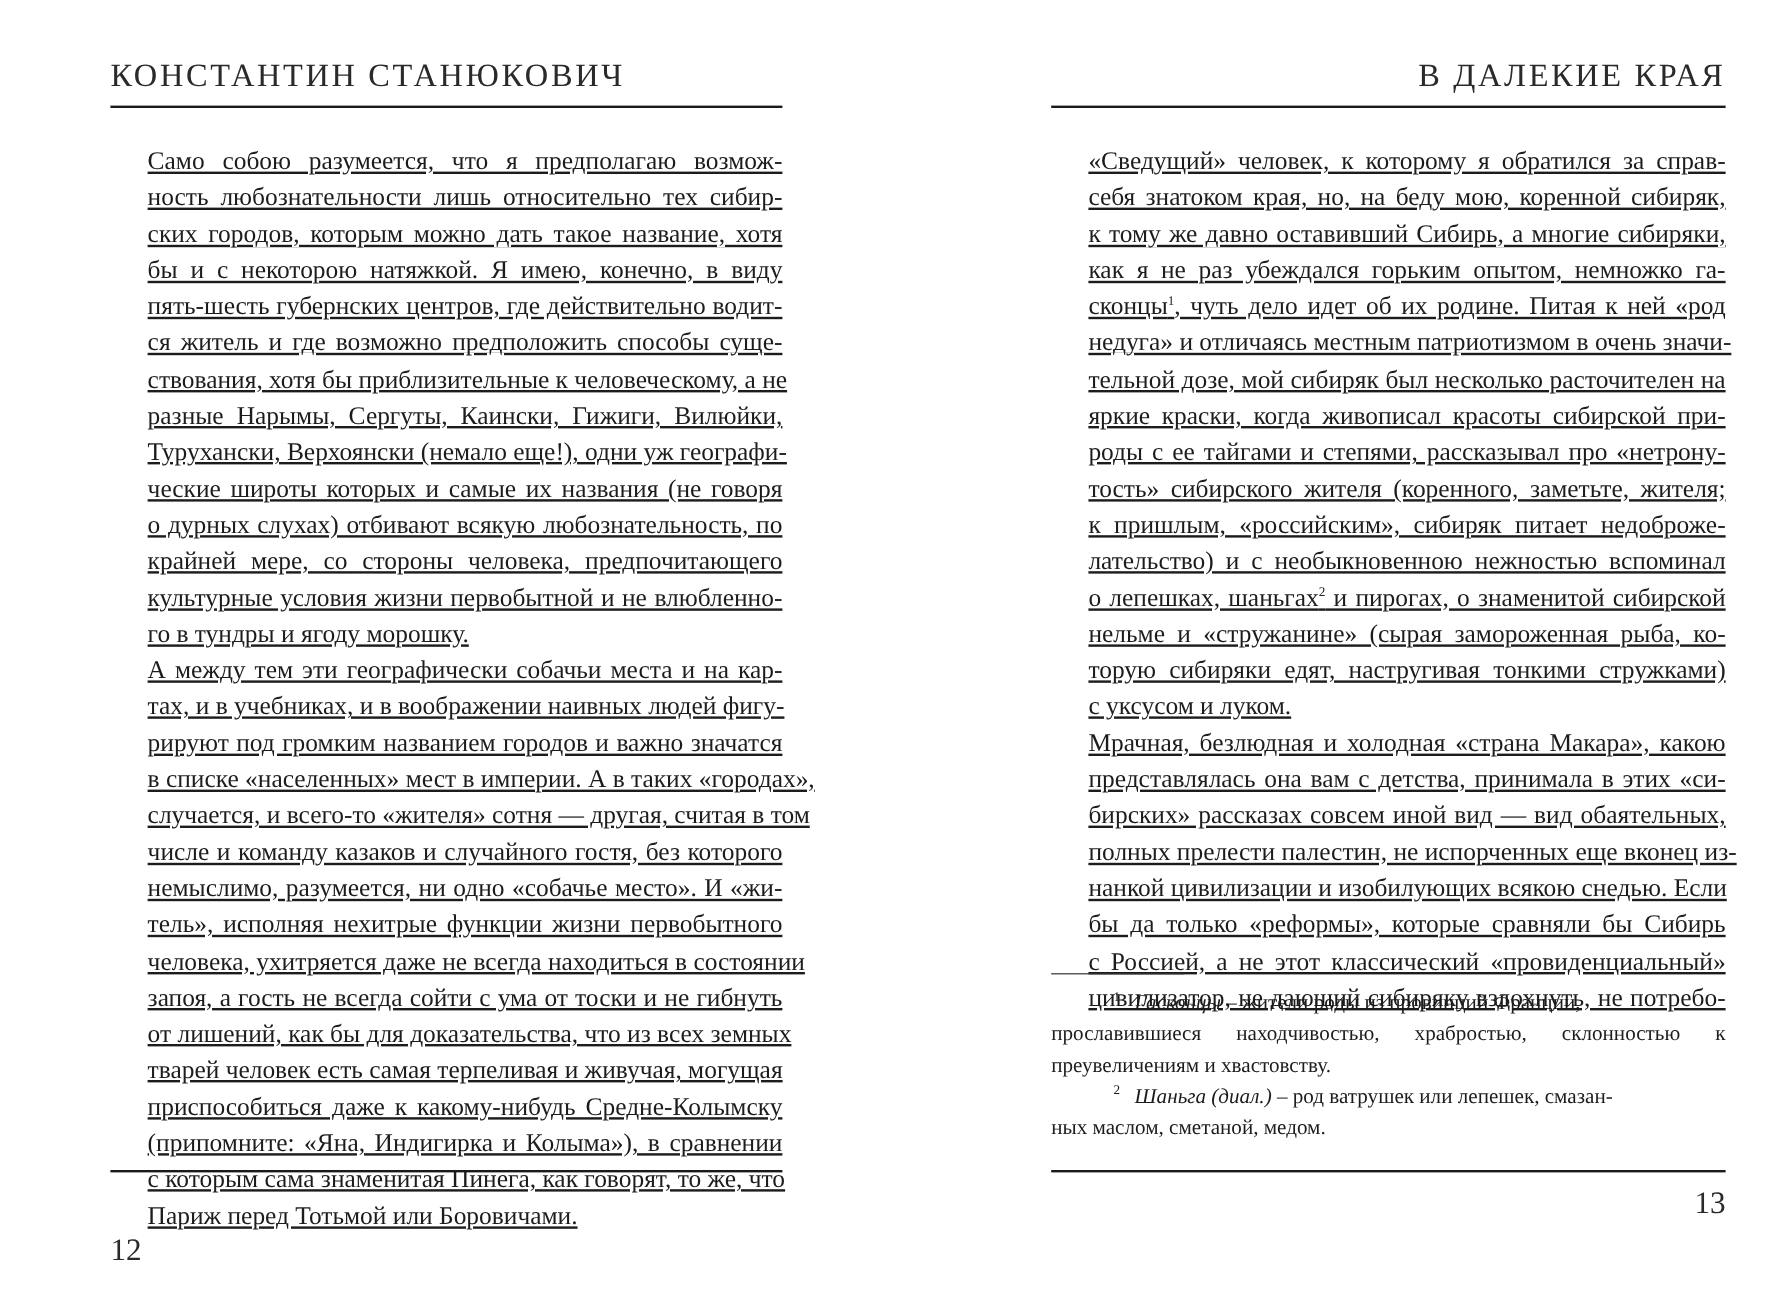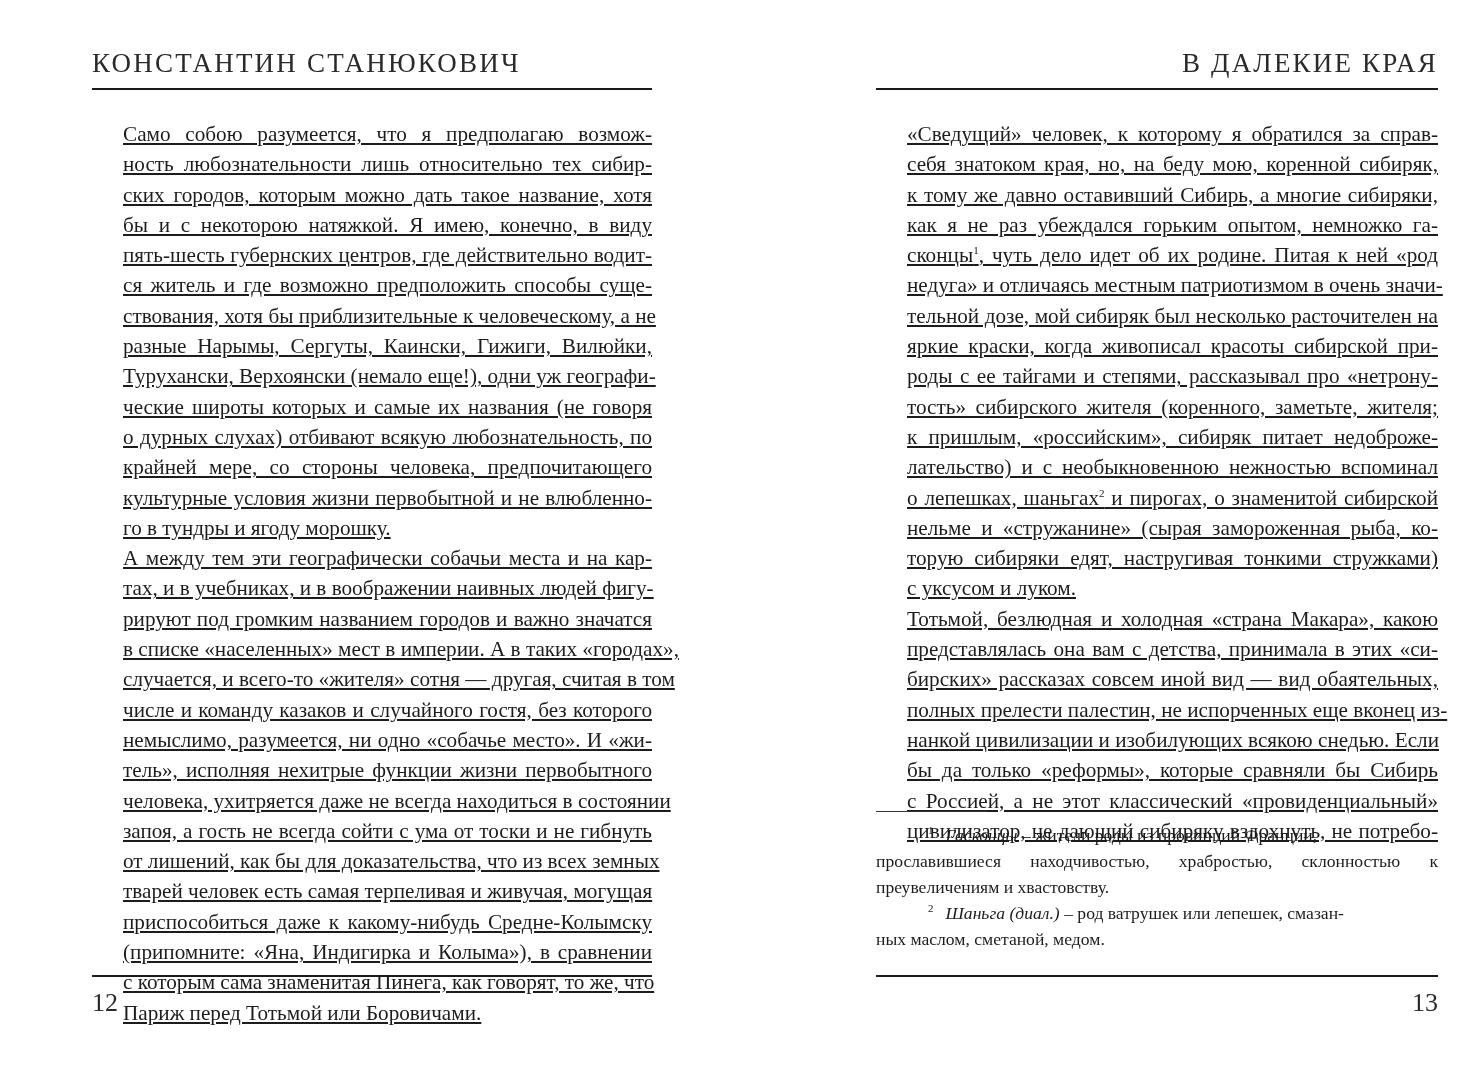--- a/index.html
+++ b/index.html
@@ -44,21 +44,21 @@
   .footnote .num { font-size: 11px; vertical-align: super; line-height: 0; margin-right: 12px; }
   .footnote .term { font-style: italic; }
 
   .foot-rule {
     position: absolute; top: 975px; left: 0; right: 0; height: 0;
     border-top: 2px solid #1a1a1a;
   }
   .page-number {
     position: absolute; top: 986px; font-size: 26px; line-height: 34px; color: #2a2a2a;
   }
-  .page-left .page-number { left: 0; }
+  .page-left .page-number { left: 0; margin-top: 39px; }
   .page-right .page-number { right: 0; }
 </style>
 </head>
 <body>
 
 <div class="page page-left">
   <div class="running-head">КОНСТАНТИН СТАНЮКОВИЧ</div>
   <div class="head-rule"></div>
 
   <div class="body-text">
@@ -119,21 +119,21 @@
       <span class="line">роды с ее тайгами и степями, рассказывал про «нетрону-</span>
       <span class="line">тость» сибирского жителя (коренного, заметьте, жителя;</span>
       <span class="line">к пришлым, «российским», сибиряк питает недоброже-</span>
       <span class="line">лательство) и с необыкновенною нежностью вспоминал</span>
       <span class="line"><span>о лепешках, шаньгах</span><span class="fn-ref">2</span><span> и пирогах, о знаменитой сибирской</span></span>
       <span class="line">нельме и «стружанине» (сырая замороженная рыба, ко-</span>
       <span class="line">торую сибиряки едят, настругивая тонкими стружками)</span>
       <span class="line last">с уксусом и луком.</span>
     </p>
     <p class="para">
-      <span class="line">Тотьмой, безлюдная и холодная «страна Макара», какою</span>
+      <span class="line">Мрачная, безлюдная и холодная «страна Макара», какою</span>
       <span class="line">представлялась она вам с детства, принимала в этих «си-</span>
       <span class="line">бирских» рассказах совсем иной вид — вид обаятельных,</span>
       <span class="line">полных прелести палестин, не испорченных еще вконец из-</span>
       <span class="line">нанкой цивилизации и изобилующих всякою снедью. Если</span>
       <span class="line">бы да только «реформы», которые сравняли бы Сибирь</span>
       <span class="line">с Россией, а не этот классический «провиденциальный»</span>
       <span class="line">цивилизатор, не дающий сибиряку вздохнуть, не потребо-</span>
     </p>
   </div>
 

